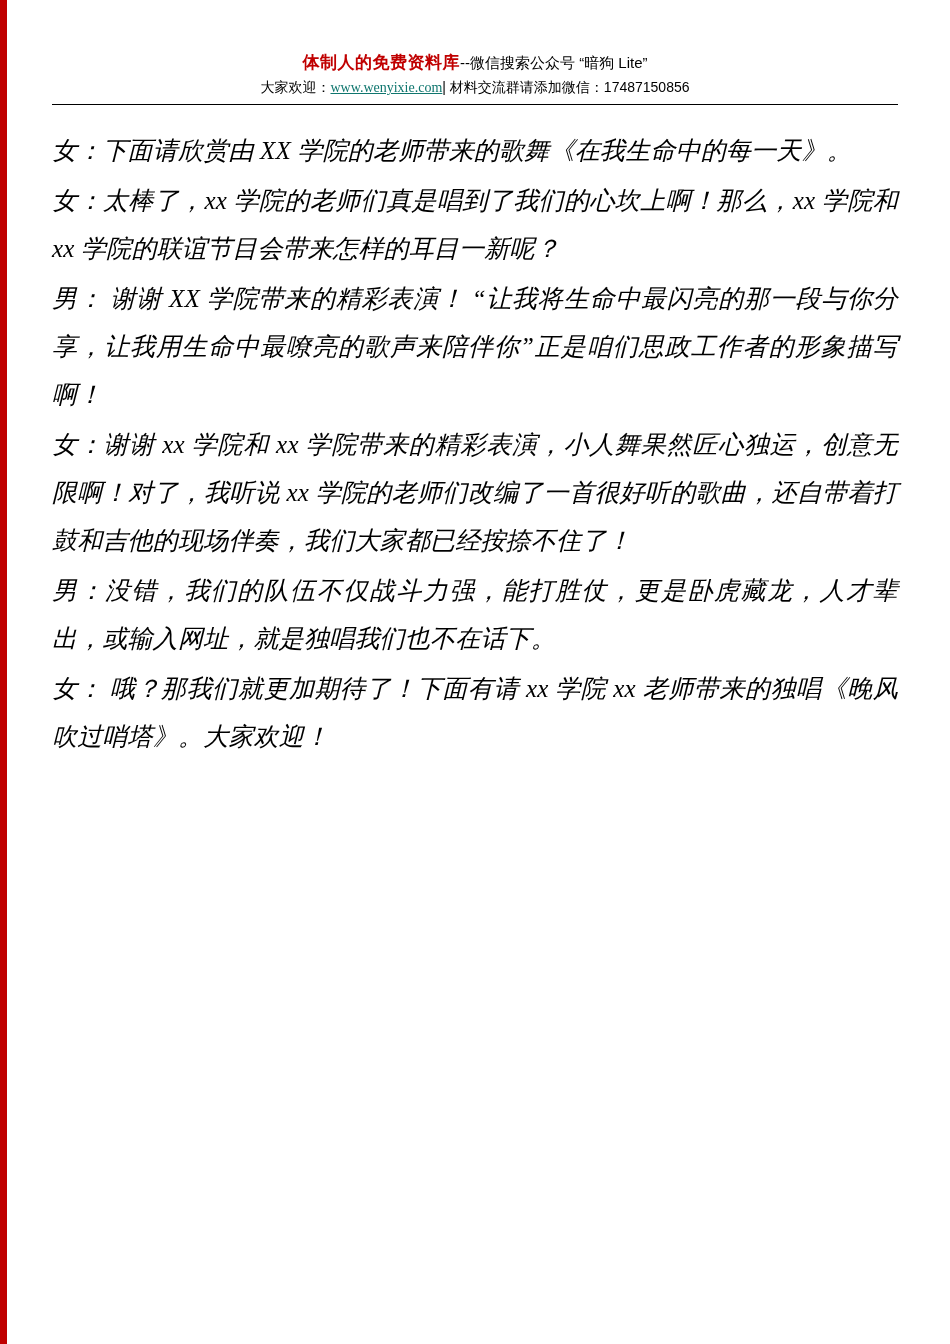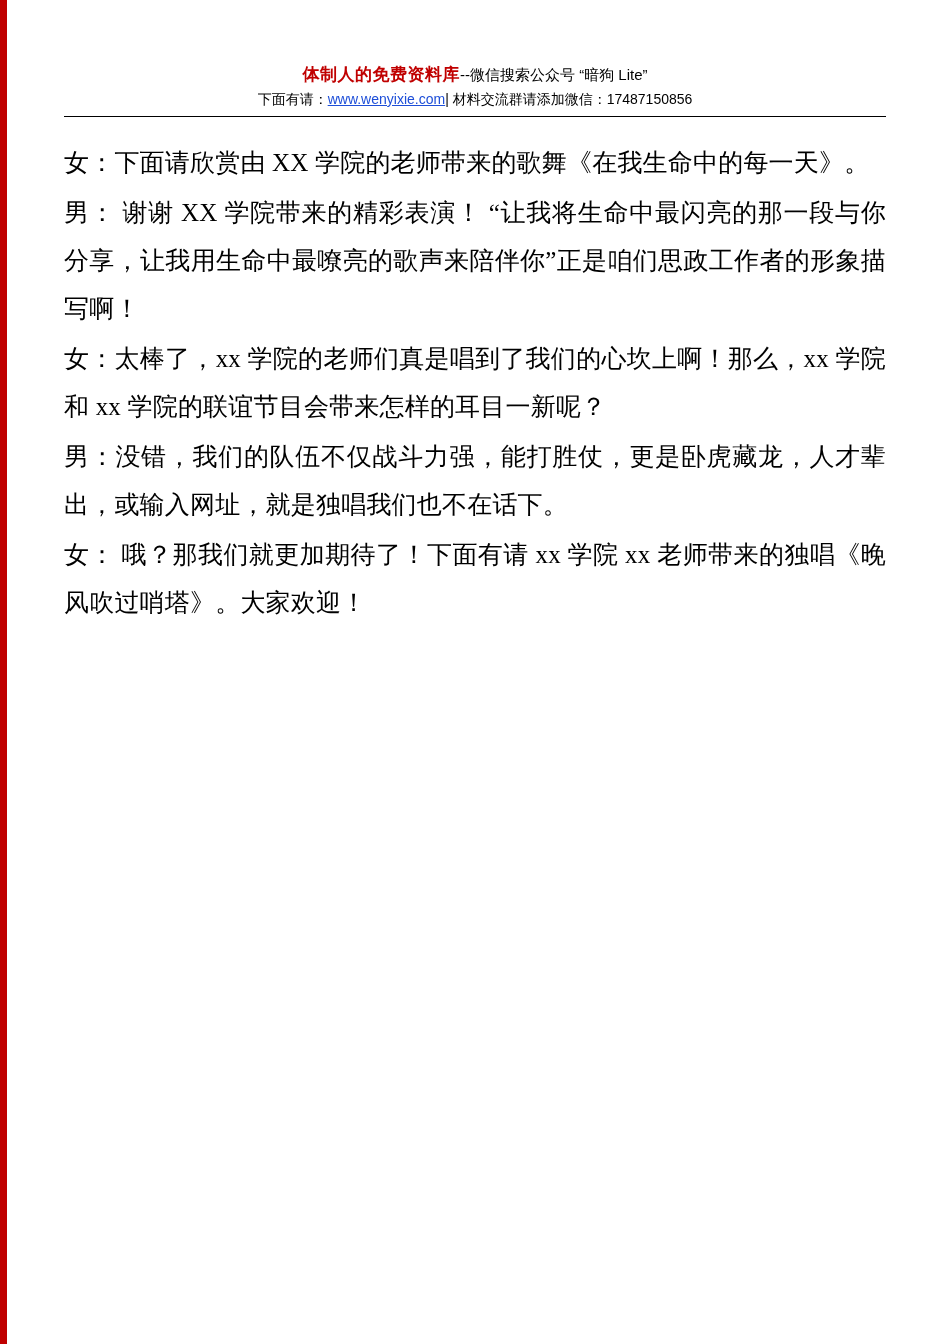--- a/index.html
+++ b/index.html
@@ -12,21 +12,21 @@
     height: 1344px;
     font-family: "Liberation Serif", serif;
     color: #000000;
     position: relative;
     overflow: hidden;
   }
   .page {
     width: 950px;
     height: 1344px;
     box-sizing: border-box;
-    padding: 12px;
+    padding: 0;
     position: relative;
   }
   .red-rule {
     position: absolute;
     left: 0;
     top: 0;
     width: 7px;
     height: 1344px;
     background: #c00000;
   }
@@ -49,30 +49,32 @@
     font-size: 15px;
   }
   .header-line2 {
     font-size: 14px;
     line-height: 1.5;
     font-family: "Liberation Sans", sans-serif;
     color: #000000;
     margin-top: 2px;
   }
   .header-line2 .url {
-    color: #1d4ed8;
+    color: #0f766e;
     text-decoration: underline;
+    font-family: Liberation Serif, serif;
   }
   .divider {
     margin: 6px 52px 0 52px;
     border-top: 1.6px solid #000000;
   }
   .content {
     margin: 0 52px;
     padding-top: 22px;
+    font-style: italic;
   }
   .para {
     font-size: 25px;
     line-height: 48px;
     text-align: justify;
     text-justify: inter-ideograph;
     margin: 0 0 2px 0;
     font-family: "Liberation Serif", serif;
     letter-spacing: 0.2px;
   }
@@ -82,27 +84,28 @@
 
 <div class="page">
 
   <div class="red-rule"></div>
 
   <div class="header">
     <div class="header-line1">
       <span class="brand">体制人的免费资料库</span><span class="tail">--微信搜索公众号 “暗狗 Lite”</span>
     </div>
     <div class="header-line2">
-      <span>下面有请：</span><span class="url">www.wenyixie.com</span><span>| 材料交流群请添加微信：17487150856</span>
+      <span>大家欢迎：</span><span class="url">www.wenyixie.com</span><span>| 材料交流群请添加微信：17487150856</span>
     </div>
   </div>
 
   <div class="divider"></div>
 
   <div class="content">
     <p class="para">女：下面请欣赏由 XX 学院的老师带来的歌舞《在我生命中的每一天》。</p>
+    <p class="para">女：太棒了，xx 学院的老师们真是唱到了我们的心坎上啊！那么，xx 学院和 xx 学院的联谊节目会带来怎样的耳目一新呢？</p>
     <p class="para">男： 谢谢 XX 学院带来的精彩表演！ “让我将生命中最闪亮的那一段与你分享，让我用生命中最嘹亮的歌声来陪伴你”正是咱们思政工作者的形象描写啊！</p>
-    <p class="para">女：太棒了，xx 学院的老师们真是唱到了我们的心坎上啊！那么，xx 学院和 xx 学院的联谊节目会带来怎样的耳目一新呢？</p>
+    <p class="para">女：谢谢 xx 学院和 xx 学院带来的精彩表演，小人舞果然匠心独运，创意无限啊！对了，我听说 xx 学院的老师们改编了一首很好听的歌曲，还自带着打鼓和吉他的现场伴奏，我们大家都已经按捺不住了！</p>
     <p class="para">男：没错，我们的队伍不仅战斗力强，能打胜仗，更是卧虎藏龙，人才辈出，或输入网址，就是独唱我们也不在话下。</p>
     <p class="para">女： 哦？那我们就更加期待了！下面有请 xx 学院 xx 老师带来的独唱《晚风吹过哨塔》。大家欢迎！</p>
   </div>
 
 </div>
 
 </body></html>

